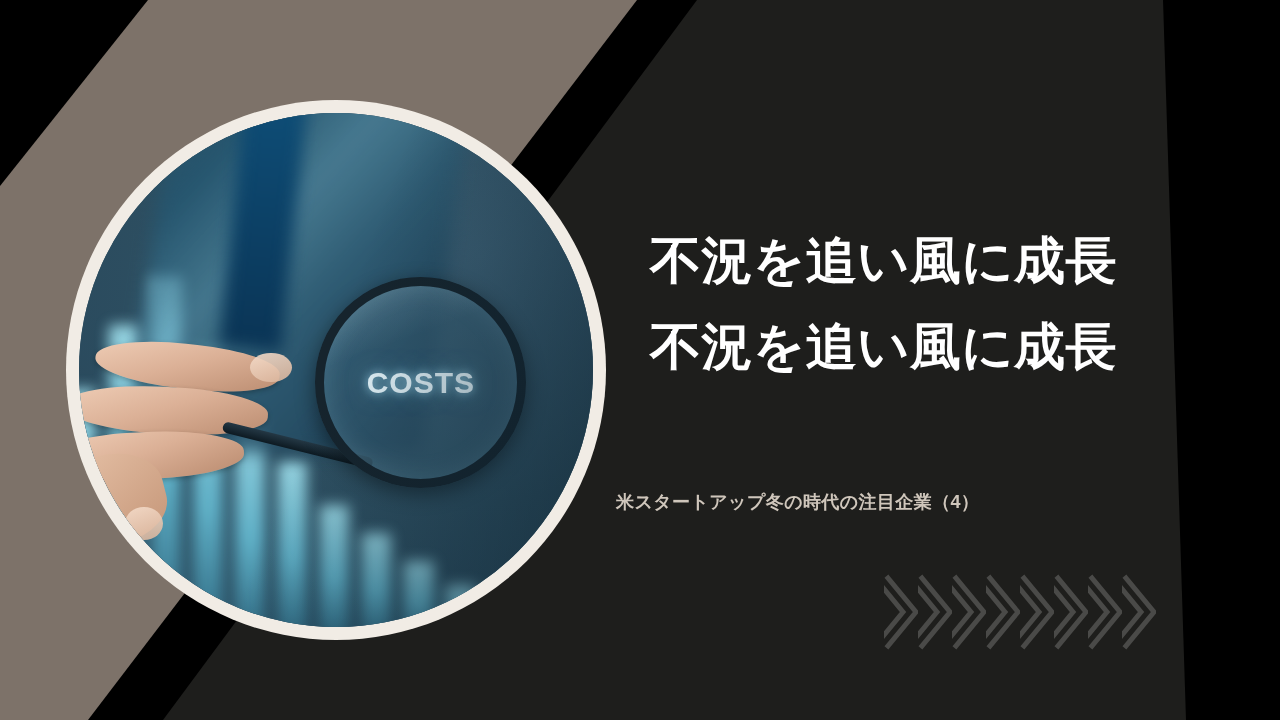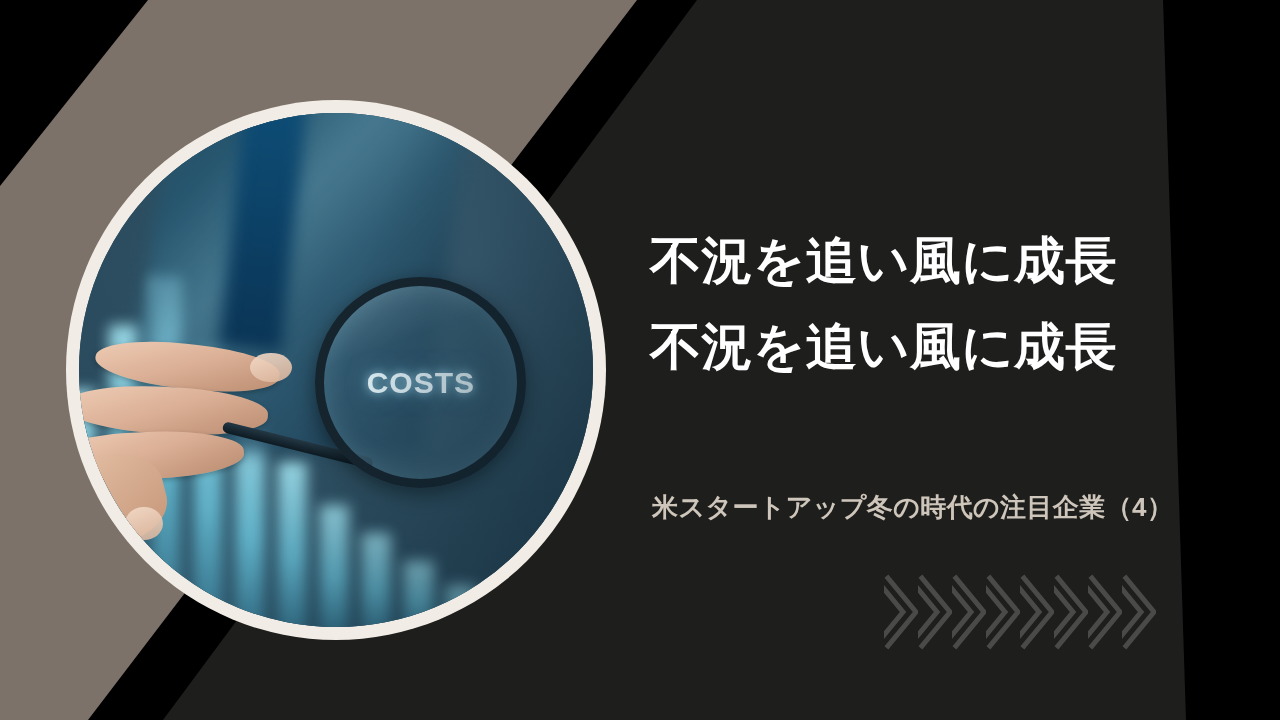--- a/index.html
+++ b/index.html
@@ -183,24 +183,24 @@
     font-size:51px;
     line-height:74px;
     letter-spacing:.5px;
     white-space:nowrap;
   }
   .hl-white { color:#ffffff;margin-top:12px; }
   .hl-accent { color:#f97a58; }
 
   #subtitle {
     position:absolute;
-    left:652px; top:490px;
+    left:616px; top:490px;
     font-family:"Liberation Sans","DejaVu Sans",sans-serif;
     font-weight:700;
-    font-size:26px;
+    font-size:18px;
     letter-spacing:.4px;
     color:#cfc6bb;
     white-space:nowrap;
   }
 
   
   #chevrons {
     position:absolute;
     left:884px; top:568px;
     width:380px; height:88px;

